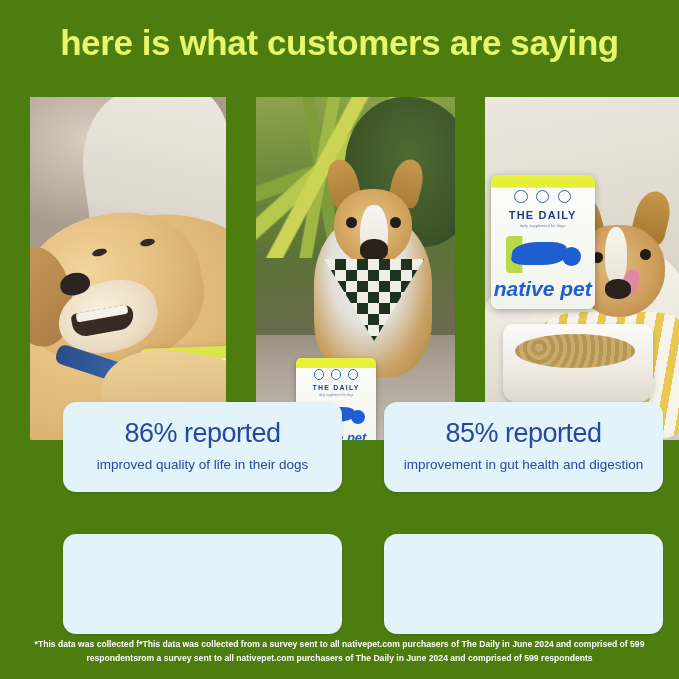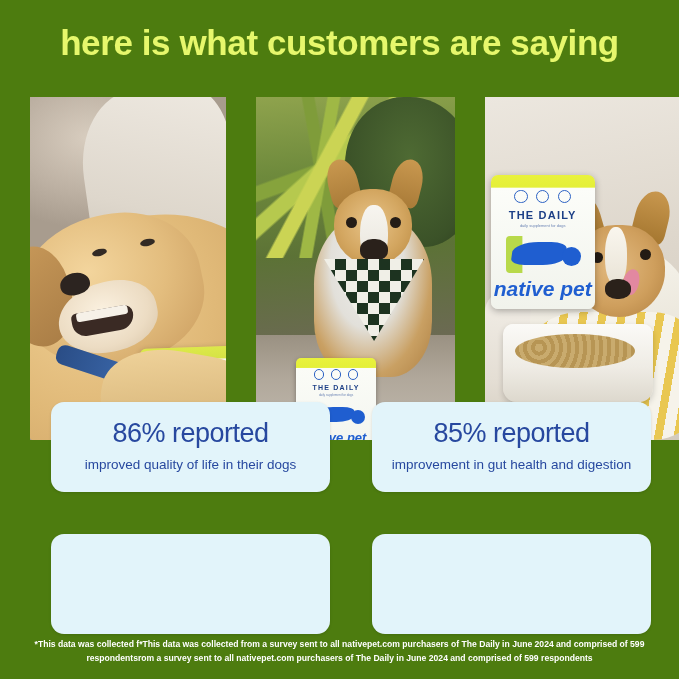--- a/index.html
+++ b/index.html
@@ -367,21 +367,21 @@
     box-shadow:0 2px 6px rgba(0,0,0,.3);
     overflow:hidden;
     transform:rotate(-2deg);
   }
   .p1 .tin .daily { font-size:9px; }
   .p1 .tin .sub { font-size:4px; }
 
   
   .stats {
     position:absolute;
-    left:51px; top:402px;
+    left:63px; top:402px;
     width:585px;
     display:grid;
     grid-template-columns:279px 279px;
     column-gap:27px;
     row-gap:15px;
     gap:42px;
   }
   .card {
     background:#e2f4fa;
     border-radius:13px;

